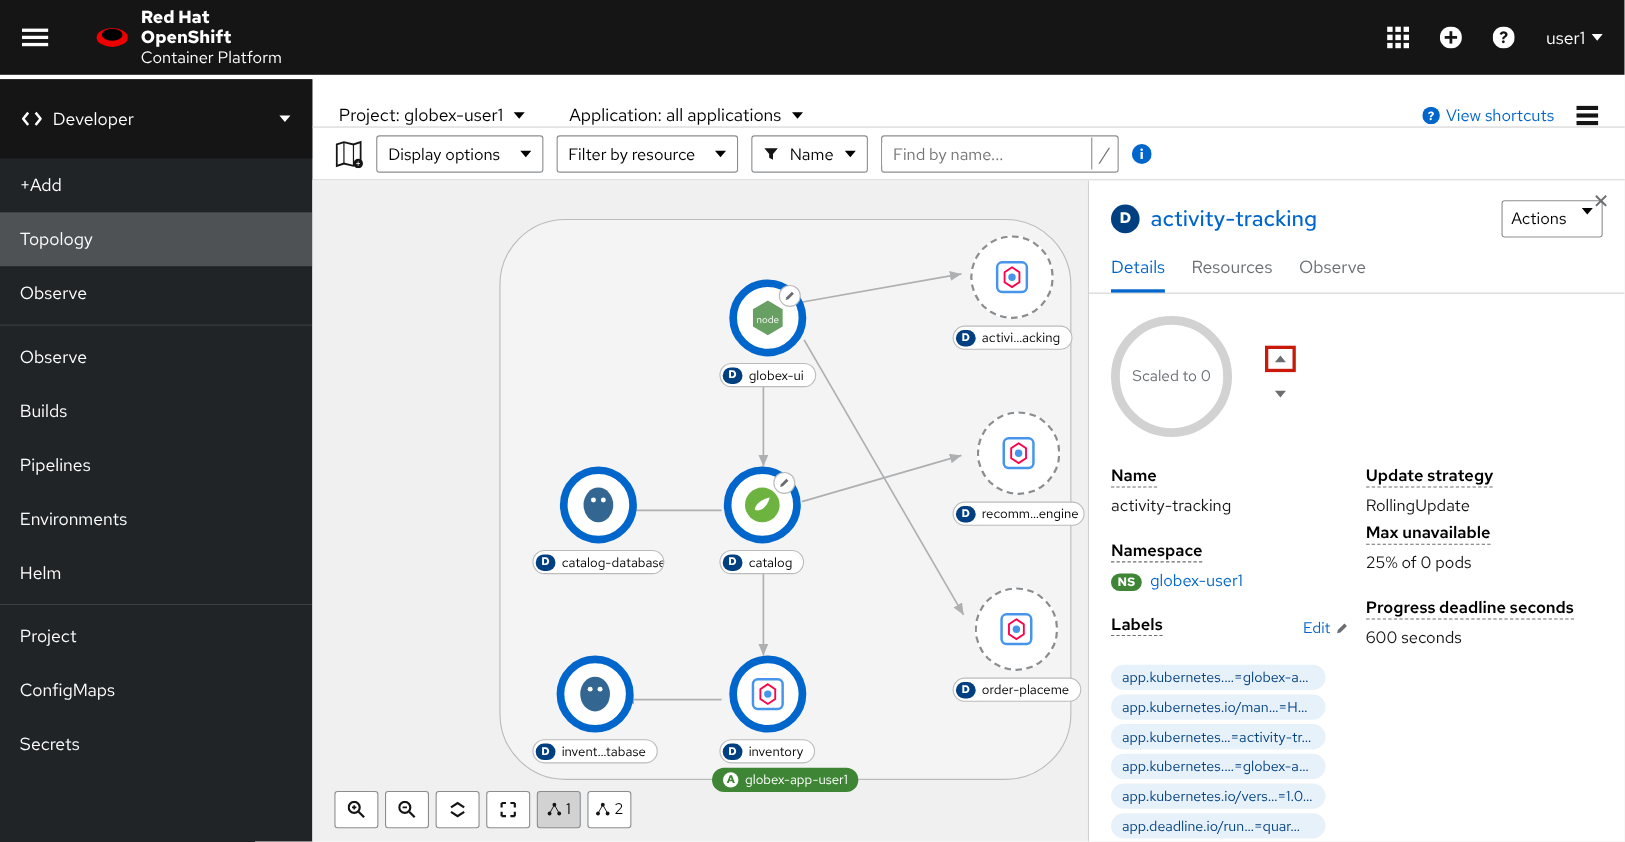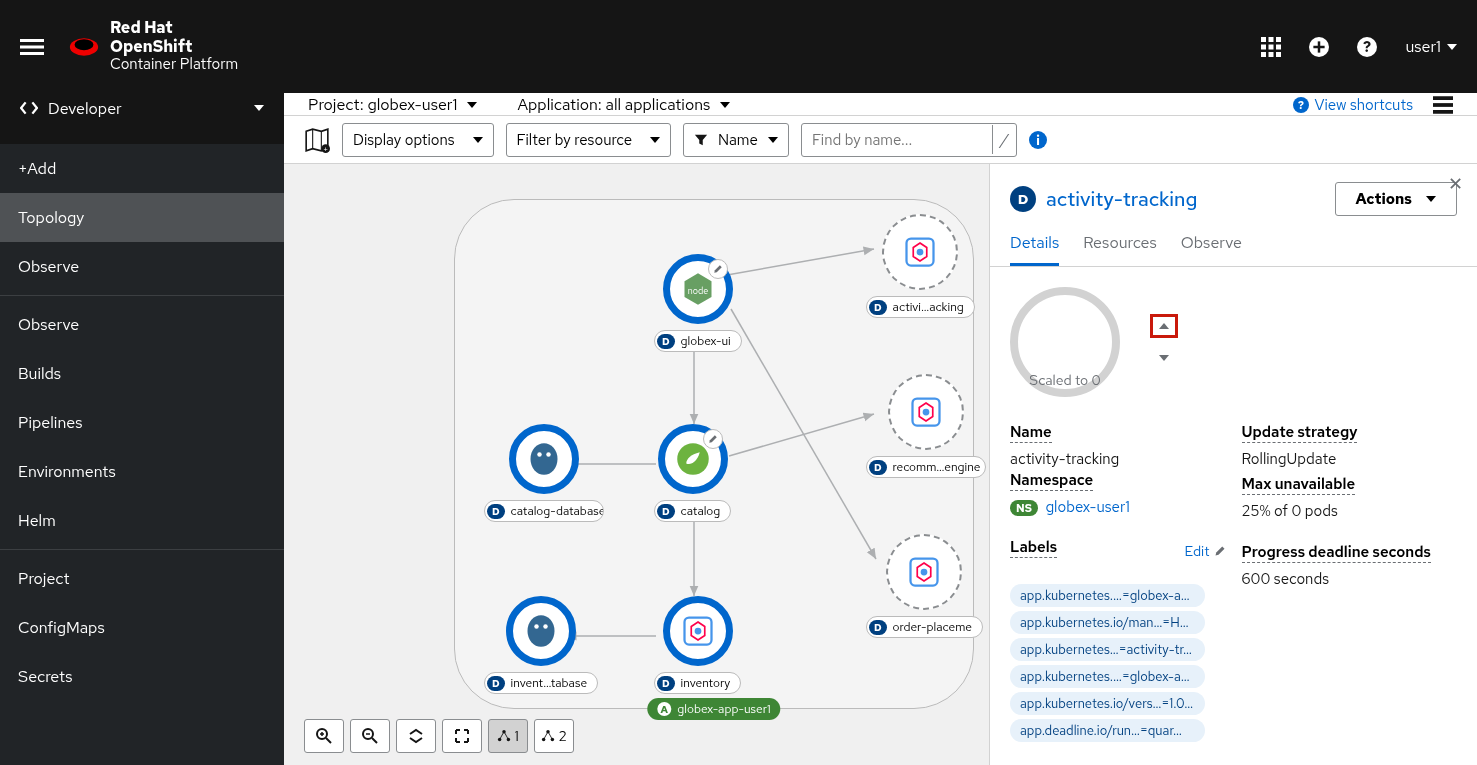--- a/index.html
+++ b/index.html
@@ -1,19 +1,19 @@
 <!DOCTYPE html>
 <html><head>
 <meta charset="utf-8">
 <style>
 * { margin: 0; padding: 0; box-sizing: border-box; font-family: "Red Hat Text", "Overpass", sans-serif; }
 body { width: 1477px; height: 765px; overflow: hidden; background: #fff; }
 
 
-.masthead { height: 93px; background: #151515; color: #fff; display: flex; align-items: center; padding: 0 20px; }
+.masthead { height: 68px; background: #151515; color: #fff; display: flex; align-items: center; padding: 0 20px; gap: 18px; }
 .hamburger { width: 24px; height: 24px; cursor: pointer; margin-right: 24px; }
 .hamburger svg { fill: #fff; }
 .brand { display: flex; align-items: center; gap: 10px; }
 .brand-icon { width: 32px; height: 22px; }
 .brand-text { display: flex; flex-direction: column; line-height: 1.15; }
 .brand-text .line2 { font-size: 15px; font-weight: 400; }
 .masthead-right { margin-left: auto; display: flex; align-items: center; gap: 28px; font-size: 16px; }
 .masthead-right .icon-btn { width: 20px; height: 20px; fill: #fff; cursor: pointer; }
 .user-menu { display: flex; align-items: center; gap: 6px; cursor: pointer; }
 
@@ -64,29 +64,29 @@
 .canvas-controls { position: absolute; bottom: 12px; left: 20px; display: flex; gap: 6px; }
 .cc-btn { width: 40px; height: 34px; background: #fff; border: 1px solid #8a8d90; border-radius: 3px; display: flex; align-items: center; justify-content: center; cursor: pointer; font-size: 14px; }
 .cc-btn.active { background: #d2d2d2; }
 
 
 .side-panel { position: absolute; top: 0; right: 0; bottom: 0; width: 488px; background: #fff; border-left: 1px solid #d2d2d2; display: flex; flex-direction: column; overflow: hidden; }
 .sp-close { position: absolute; top: 8px; right: 14px; cursor: pointer; color: #6a6e73; font-size: 18px; }
 .sp-header { padding: 18px 20px 0 20px; display: flex; align-items: center; justify-content: space-between; }
 .sp-title { display: flex; align-items: center; gap: 10px; color: #0066cc; font-size: 20px; font-weight: 500; }
 .sp-title .d-badge-lg { background: #004080; color: #fff; border-radius: 50%; width: 26px; height: 26px; display: flex; align-items: center; justify-content: center; font-weight: bold; font-size: 14px; }
-.actions-btn { border: 1px solid #8a8d90; background: #fff; padding: 6px 20px; border-radius: 3px; display: flex; align-items: center; gap: 14px; cursor: pointer; font-size: 15px; font-weight: bold; }
+.actions-btn { border: 1px solid #8a8d90; background: #fff; padding: 6px 8px; border-radius: 3px; display: flex; align-items: flex-start; gap: 14px; cursor: pointer; font-size: 15px; }
 
 .sp-tabs { display: flex; gap: 24px; padding: 16px 20px 0 20px; border-bottom: 1px solid #d2d2d2; }
 .sp-tab { padding-bottom: 10px; cursor: pointer; font-size: 16px; color: #6a6e73; }
 .sp-tab.active { color: #0066cc; border-bottom: 3px solid #0066cc; }
 
 .sp-body { flex: 1; overflow-y: auto; padding: 20px; }
 .pod-ring-wrap { display: flex; align-items: center; gap: 30px; margin-bottom: 24px; }
-.pod-ring { width: 110px; height: 110px; border-radius: 50%; border: 8px solid #d2d2d2; display: flex; align-items: flex-end; justify-content: center; color: #6a6e73; font-size: 14px; }
+.pod-ring { width: 110px; height: 110px; border-radius: 50%; border: 8px solid #d2d2d2; display: flex; align-items: center; justify-content: center; color: #6a6e73; font-size: 14px; }
 .scale-btns { display: flex; flex-direction: column; gap: 8px; }
 .scale-btn { width: 28px; height: 24px; border: 3px solid #c9190b; display: flex; align-items: center; justify-content: center; cursor: pointer; color: #6a6e73; }
 .scale-btn.down { border: none; }
 
 .details-grid { display: grid; grid-template-columns: 1fr 1fr; gap: 20px 16px; }
 .detail-item .label { font-weight: 600; font-size: 15px; border-bottom: 1px dashed #6a6e73; display: inline-block; margin-bottom: 6px; }
 .detail-item .value { font-size: 15px; color: #151515; }
 .ns-badge { background: #3e8635; color: #fff; border-radius: 10px; padding: 1px 6px; font-size: 11px; font-weight: bold; margin-right: 4px; }
 .ns-link { color: #0066cc; }
 
@@ -447,21 +447,21 @@
                 <span class="caret"></span>
               </div>
           </div>
         </div>
         <div class="details-grid">
           <div>
             <div class="detail-item">
               <div class="label">Name</div>
               <div class="value">activity-tracking</div>
             </div>
-            <div class="detail-item" style="">
+            <div class="detail-item" style="margin-top:20px;">
               <div class="label">Namespace</div>
               <div class="value">
                 <span class="ns-badge">NS</span>
                 <span class="ns-link">globex-user1</span>
               </div>
             </div>
             <div class="detail-item" style="margin-top:20px;">
               <div class="labels-header">
                 <div class="label">Labels</div>
                 <div class="edit-link">

